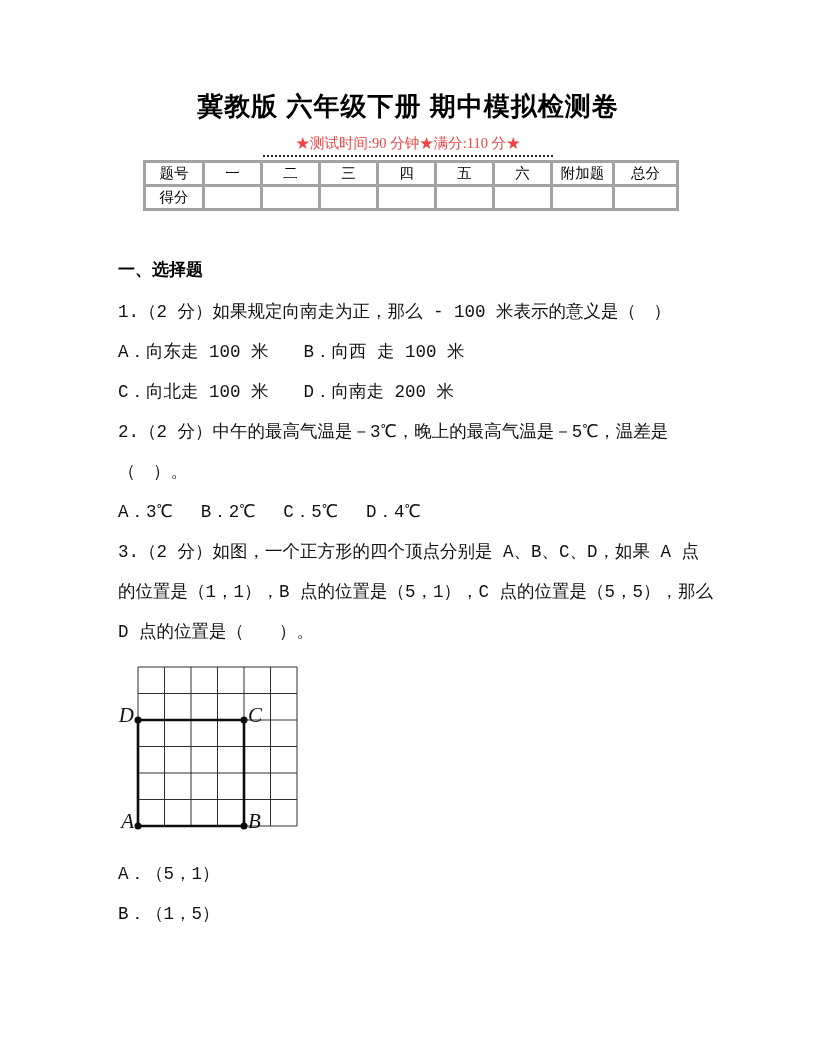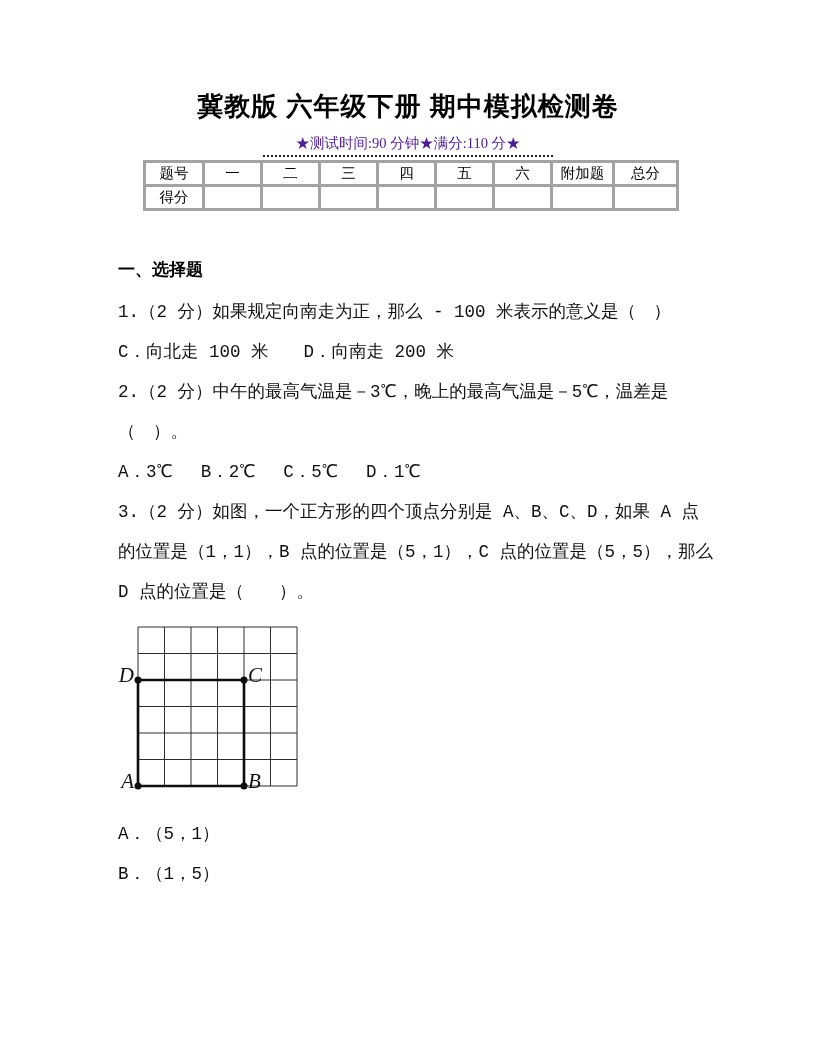--- a/index.html
+++ b/index.html
@@ -22,21 +22,21 @@
     letter-spacing: 1px;
     color: #000;
   }
   .subtitle-row { text-align: center; margin-top: 10px; }
   .subtitle {
     display: inline-block;
     font-size: 14.5px;
     line-height: 18px;
     padding: 0 32px 3px 32px;
     border-bottom: 2px dotted #222;
-    color: #4c1d95;
+    color: #ef4444;
   }
   table.score-table {
     border-collapse: collapse;
     table-layout: fixed;
     width: 533px;
     margin: 3px 0 0 143px;
     font-size: 14.5px;
     color: #000;
   }
   table.score-table td {
@@ -123,24 +123,25 @@
         <td></td>
         <td></td>
       </tr>
     </tbody>
   </table>
 
   <h2 class="section-heading">一、选择题</h2>
 
   <div class="body-text">
     <p>1.（2 分）如果规定向南走为正，那么 - 100 米表示的意义是（　）</p>
+    <p>A．向东走 100 米　　B．向西 走 100 米</p>
     <p>C．向北走 100 米　　D．向南走 200 米</p>
     <p>2.（2 分）中午的最高气温是－3℃，晚上的最高气温是－5℃，温差是</p>
     <p>（　）。</p>
-    <p>A．3℃　 B．2℃　 C．5℃　 D．1℃</p>
+    <p>A．3℃　 B．2℃　 C．5℃　 D．4℃</p>
     <p>3.（2 分）如图，一个正方形的四个顶点分别是 A、B、C、D，如果 A 点</p>
     <p>的位置是（1，1），B 点的位置是（5，1），C 点的位置是（5，5），那么</p>
     <p>D 点的位置是（　　）。</p>
   </div>
 
   <div class="figure-block">
     <svg id="grid-svg" width="214" height="192" viewBox="0 0 214 192">
       <path id="grid-lines" class="grid-line" d="M26,9V168M52.5,9V168M79,9V168M105.5,9V168M132,9V168M158.5,9V168M185,9V168M26,9H185M26,35.5H185M26,62H185M26,88.5H185M26,115H185M26,141.5H185M26,168H185"></path>
       <path id="square-path" class="square-line" d="M26,62H132V168H26Z"></path>
       <g id="corner-dots">

